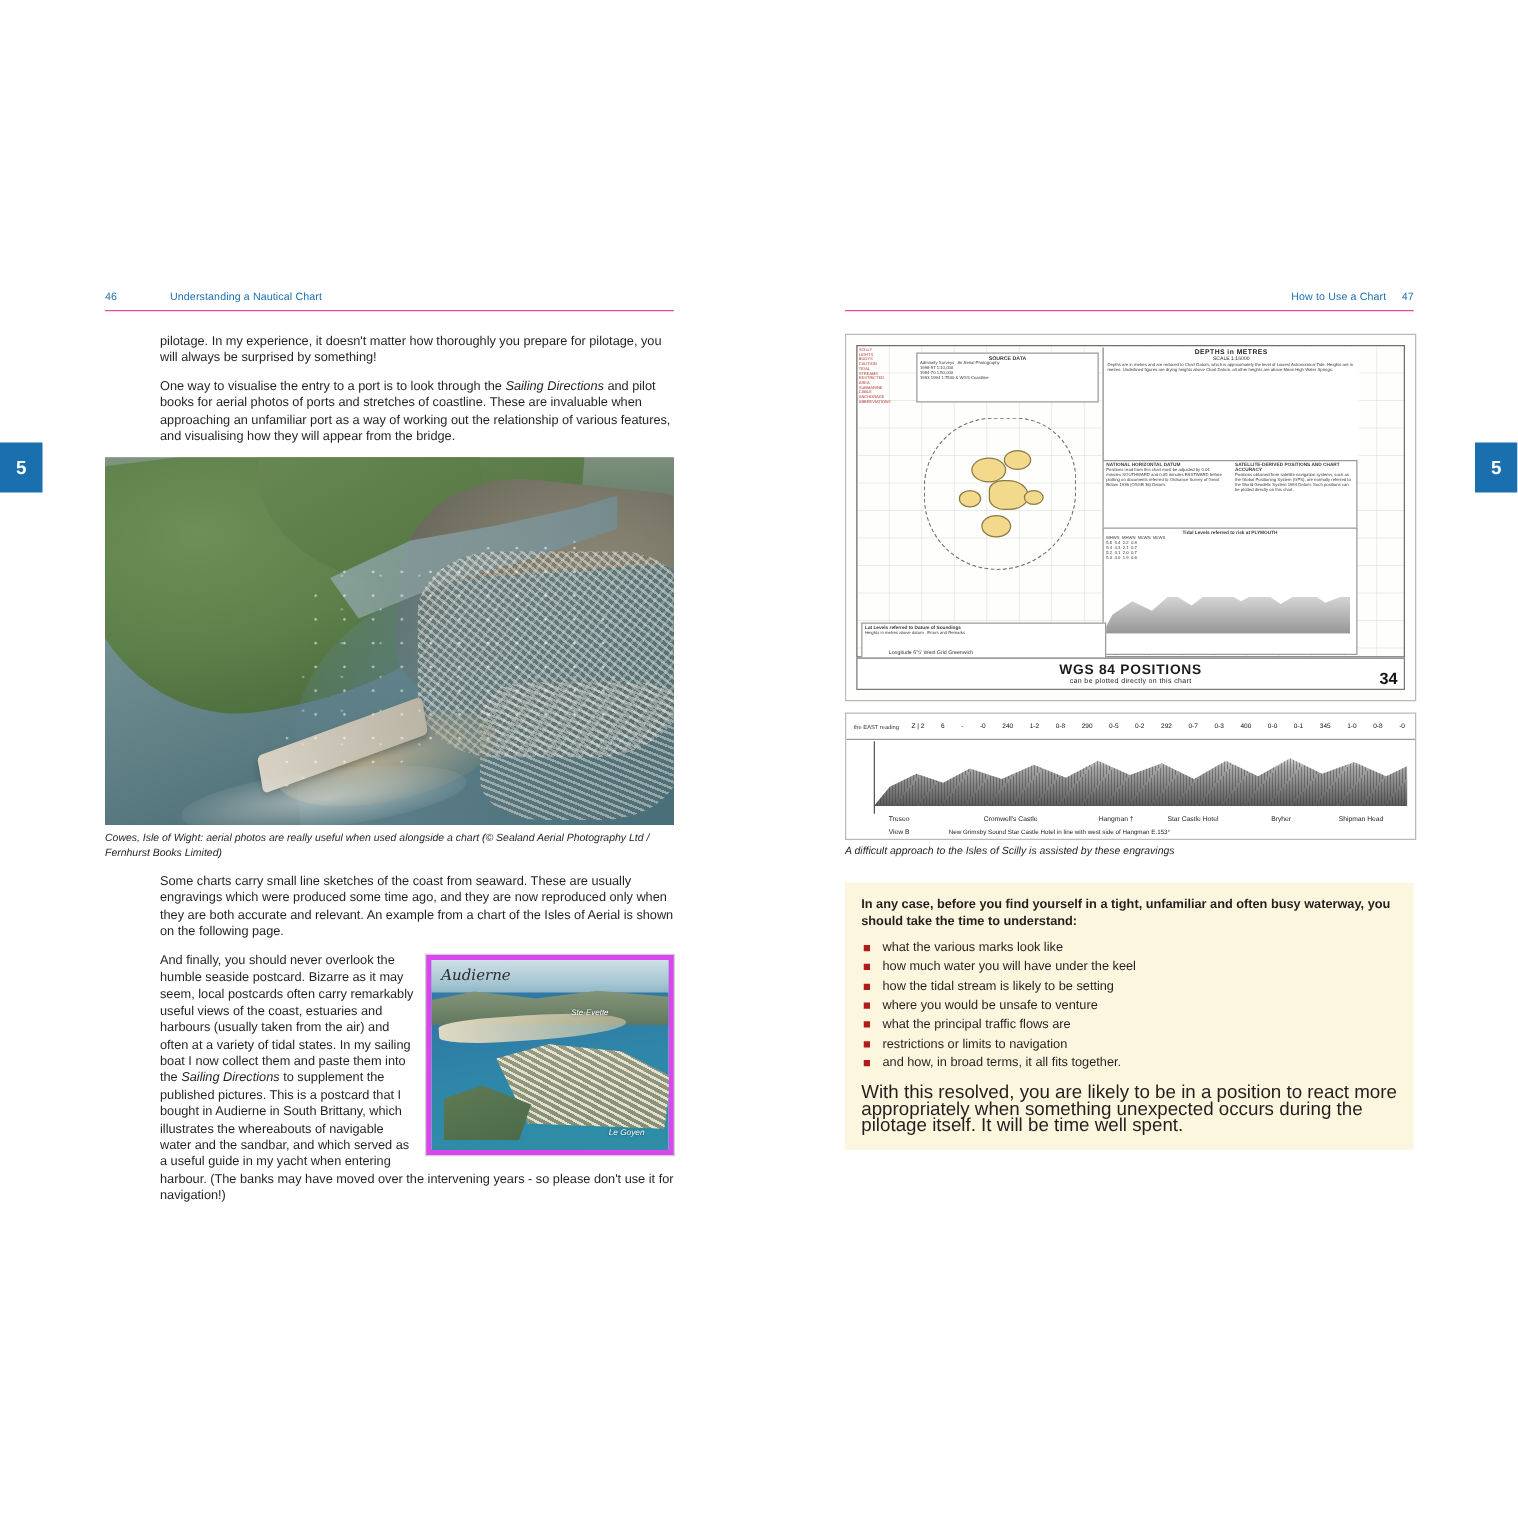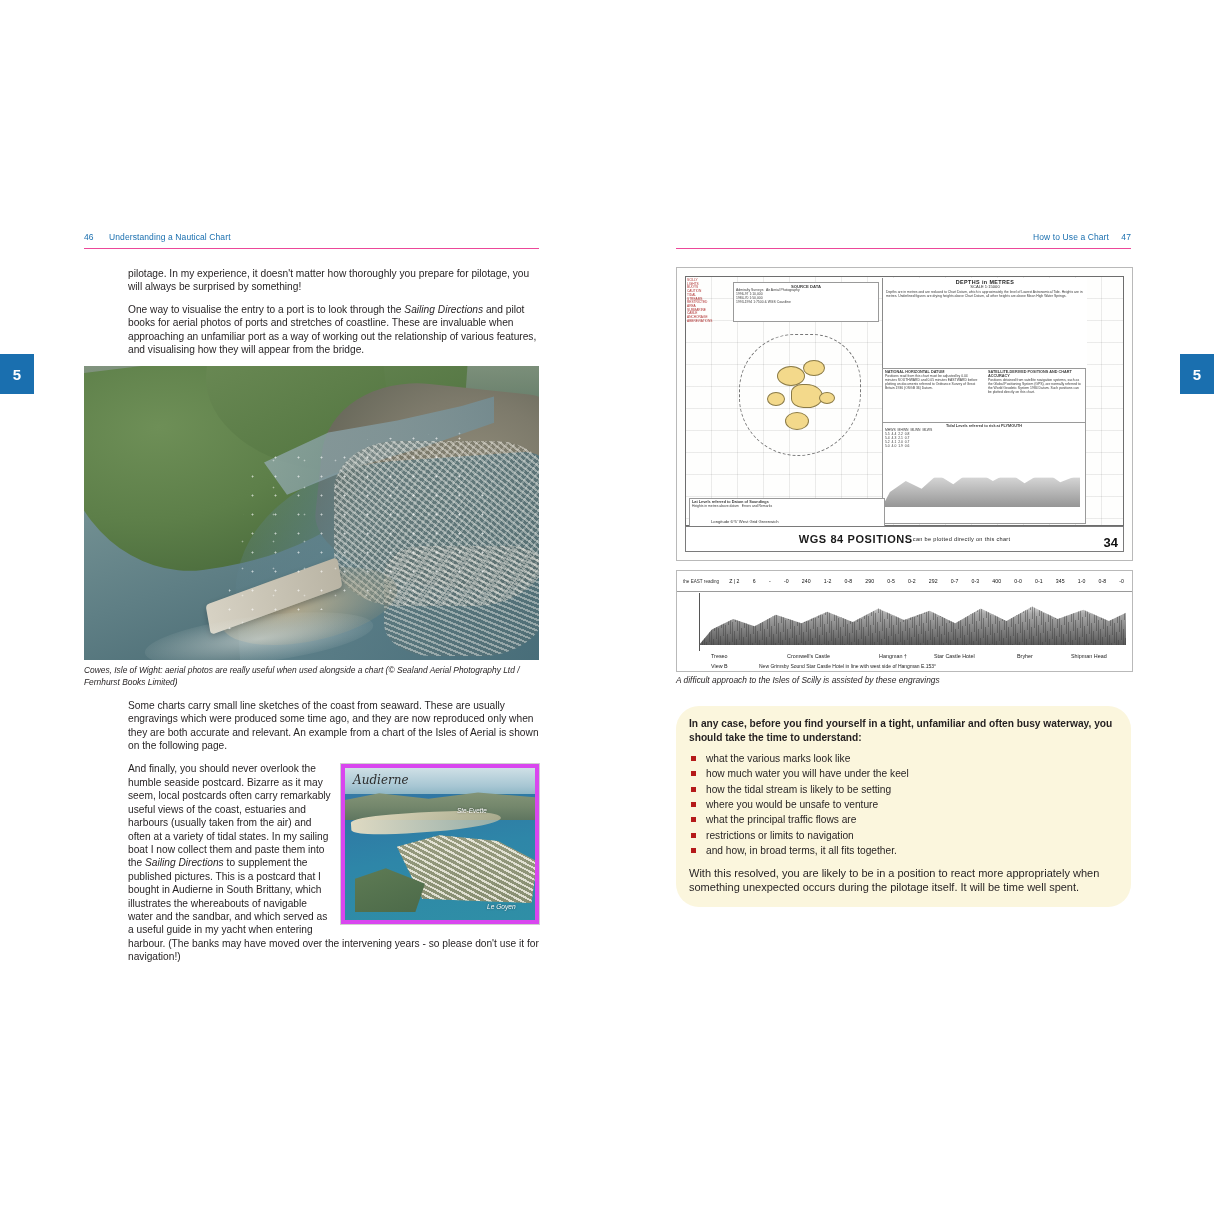--- a/index.html
+++ b/index.html
@@ -63,21 +63,21 @@
     color: #1a6faf;
     font-size: 8.5px;
   }
   .runhead .title {
     position: absolute;
     top: 2px;
     font-size: 8.5px;
     color: #1a6faf;
   }
   .runhead.left-head .folio { left: 0; }
-  .runhead.left-head .title { left: 9px; padding-left: 16px; }
+  .runhead.left-head .title { left: 36px; padding-left: 16px; }
   .runhead.right-head .title { right: 22px; }
   .runhead.right-head .folio { right: 0; }
 
   
   .body-col {
     margin-top: 18px;
     font-size: 10.2px;
     line-height: 13.4px;
     color: #231f20;
     text-align: left;
@@ -330,21 +330,21 @@
       linear-gradient(180deg, #ffffff 0%, #ffffff 45%, #cfcfcf 46%, #8a8a8a 100%);
     clip-path: polygon(0 100%, 4% 72%, 12% 52%, 20% 66%, 28% 40%, 36% 58%, 46% 30%,
                        56% 52%, 64% 36%, 72% 56%, 82% 34%, 90% 54%, 100% 40%, 100% 100%);
     opacity: 0.9;
   }
   .wgs-banner {
     position: absolute; left: 8px; bottom: 8px; right: 8px; height: 24px;
     border: 1px solid #7a7a7a;
     background: #ffffff;
     display: flex; align-items: center; justify-content: center;
-    flex-direction: row;
+    flex-direction: column;
   }
   .wgs-title { font-size: 11px; font-weight: bold; letter-spacing: 0.6px; color: #1a1a1a; }
   .wgs-sub { font-size: 5.6px; letter-spacing: 0.3px; color: #222; }
   .chart-number {
     position: absolute; right: 14px; bottom: 10px;
     font-size: 13px; font-weight: bold; color: #111;
   }
   .chart-left-margin {
     position: absolute; left: 8px; top: 8px; width: 46px; bottom: 34px;
     font-size: 3.2px; line-height: 3.7px; color: #b03030; padding: 3px 2px;
@@ -395,21 +395,20 @@
   .eng-labels span { position: absolute; top: 0; }
 
   
   .summary-box {
     position: relative;
     margin-top: 20px;
     width: 455px;
     background: #fbf6dd;
     padding: 11px 13px 13px 13px;
     box-sizing: border-box;
-    border-radius: 23px;
   }
   .summary-intro {
     font-size: 10.2px;
     line-height: 13.4px;
     font-weight: bold;
     color: #231f20;
     margin: 0 0 7px 0;
   }
   ul.bullets {
     list-style: none;
@@ -426,21 +425,21 @@
   ul.bullets li::before {
     content: "";
     position: absolute;
     left: 2px;
     top: 5px;
     width: 5px;
     height: 5px;
     background: #b51a1a;
   }
   .summary-outro {
-    font-size: 11px;
+    font-size: 15px;
     line-height: 13.4px;
     margin: 0;
   }
 </style>
 </head>
 <body>
 
 <div class="spread">
 
   <div class="chapter-tab left">

